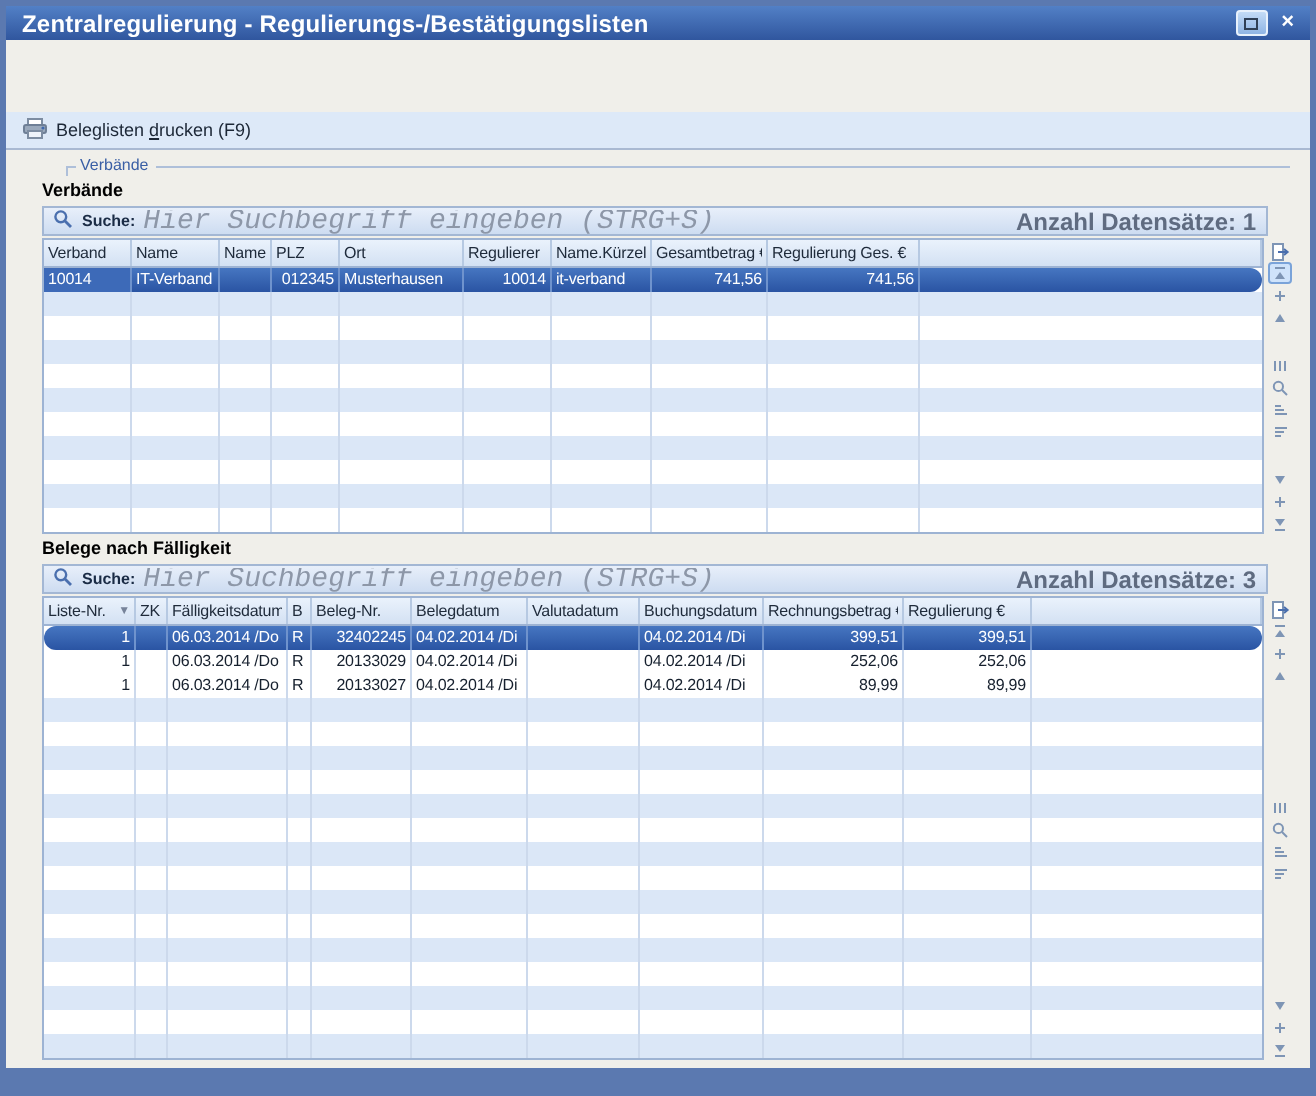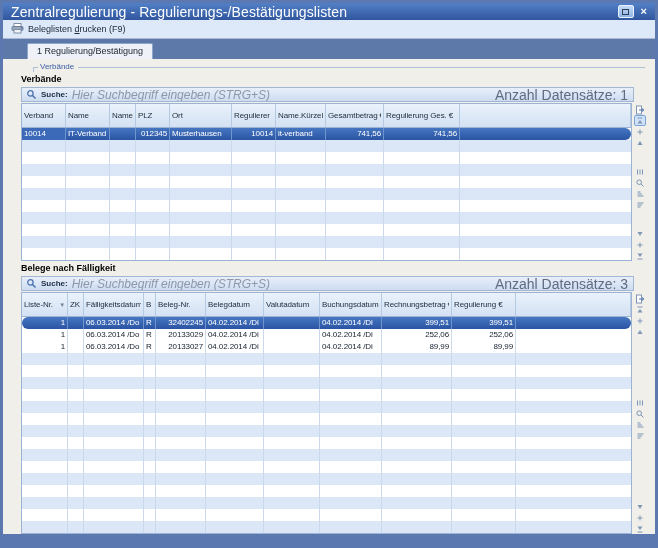--- a/index.html
+++ b/index.html
@@ -5,32 +5,32 @@
   * { margin:0; padding:0; box-sizing:border-box; }
   html,body { background:#ffffff; }
   body { font-family:"Liberation Sans","DejaVu Sans",sans-serif; color:#16202e; }
 
   .win { width:658px; height:548px; border:3px solid #5b79b0; border-bottom:14px solid #5b79b0;
          outline:1px solid #2d4d85; background:#f0efea; position:relative; overflow:hidden; }
 
   
   .titlebar { height:17px; background:linear-gradient(180deg,#5280c6,#30569e);
               display:flex; align-items:center; padding:0 6px 0 8px; }
-  .titlebar .title { color:#fff; font-size:14px; font-weight:normal; letter-spacing:.1px; flex:1;
+  .titlebar .title { color:#fff; font-size:12px; font-weight:bold; letter-spacing:.1px; flex:1;
                      white-space:nowrap; overflow:hidden; }
   .winbtns { display:flex; align-items:center; gap:5px; }
   .btn-restore { width:16px; height:13px; border:1px solid #e8f1fc; border-radius:2px;
                  background:linear-gradient(180deg,#c3dbf6,#8fb4e4); display:flex;
                  align-items:center; justify-content:center; cursor:default; }
   .btn-restore .sq { width:7px; height:6px; border:1px solid #2f3f55; background:transparent; }
   .btn-close { color:#fff; font-size:11px; font-weight:bold; line-height:13px; padding:0 2px; }
 
   
   .toolbar { height:19px; background:#dde9f8; border-bottom:1px solid #a9b9d2;
-             display:flex; align-items:center; padding-left:4px; }
+             display:flex; align-items:center; padding-left:4px;margin-top:36px; }
   .tbtn { display:flex; align-items:center; gap:4px; font-size:9px; color:#1c2736;
           padding:1px 6px 1px 3px; border:1px solid transparent; border-radius:2px; }
 
   
   .band { height:20px; background:#5d79a9; display:flex; align-items:flex-end; padding-left:24px; }
   .tab { height:16px; background:#eef2f8; border:1px solid #8ea6c8; border-bottom:none;
          border-radius:2px 2px 0 0; font-size:9px; line-height:15px; padding:0 9px; color:#1a2432; }
 
   
   .panel { height:476px; background:#f0efea; padding:3px 8px 0 16px; overflow:hidden; }
@@ -41,28 +41,28 @@
   .legendtext { color:#3a5fa5; font-size:8px; line-height:10px; padding-right:4px; white-space:nowrap; }
   .legendline { flex:1; height:1px; background:#aebfd9; margin-top:1px; }
 
   .heading { font-size:9px; font-weight:bold; color:#000; margin:2px 0 3px 2px; }
 
   .searchbar { width:calc(100% - 15px); height:15px; border:1px solid #a3b7d4;
                background:linear-gradient(180deg,#e8effa,#cddcf1); display:flex; align-items:center;
                padding:0 5px 0 4px; gap:4px; margin-left:2px; }
   .searchbar .slabel { font-size:8px; font-weight:bold; color:#1a2b45; white-space:nowrap; }
   .searchbar input { flex:1; border:none; background:transparent; outline:none;
-                     font-family:Liberation Sans, sans-serif; font-size:12px; font-style:italic; color:#333; height:12px; }
+                     font-family:Liberation Mono, monospace; font-size:14px; font-style:italic; color:#333; height:12px; }
   .searchbar input::placeholder { color:#8d97a8; font-style:italic; }
-  .searchbar .count { font-size:14px; color:#5f6b80; white-space:nowrap; }
+  .searchbar .count { font-size:12px; color:#5f6b80; white-space:nowrap;font-weight:bold; }
 
   .tablezone { display:flex; margin:1px 0 0 2px; }
   .grid { flex:1; border:1px solid #9db3d3; background:#fff; overflow:hidden; }
   .tr { display:flex; height:12px; line-height:12px; }
-  .tr.hdr { height:24px; line-height:12px; background:linear-gradient(180deg,#eaf2fc,#d3e1f3);
+  .tr.hdr { height:14px; line-height:12px; background:linear-gradient(180deg,#eaf2fc,#d3e1f3);
             border-bottom:1px solid #9db3d3; color:#1e2a3a;justify-content:center; }
   .td { border-right:1px solid #ccd9ec; padding:0 2px; font-size:8px; letter-spacing:-0.1px;
         overflow:hidden; white-space:nowrap; }
   .tr.hdr .td { border-right:1px solid #b6c9e2; display:flex; align-items:center; }
   .tr.hdr .td .htxt { overflow:hidden; white-space:nowrap; }
   .fill { flex:1; border-right:none; }
   .tr.lb { background:#dbe7f7; }
   .tr.sel { background:linear-gradient(180deg,#4676c1,#2a54a3); color:#fff;border-radius:6px; }
   .tr.sel .td { border-right-color:#6f93cd; }
   .tr.sel .td.cf { background:#3d6ab8; }
@@ -111,23 +111,20 @@
           <rect x="3" y="0.5" width="7" height="3" fill="#ffffff" stroke="#7d8da2" stroke-width="1"></rect>
           <rect x="1" y="3.5" width="11" height="4" rx="1" fill="#9aa9bc" stroke="#6e7f96" stroke-width="1"></rect>
           <rect x="3" y="6.5" width="7" height="3.5" fill="#eef3fa" stroke="#7d8da2" stroke-width="1"></rect>
           <circle cx="10.5" cy="5" r="0.8" fill="#3f68ad"></circle>
         </svg>
       </span>
       <span><span>Beleglisten </span><u>d</u><span>rucken (F9)</span></span>
     </div>
   </div>
 
-  <div class="band">
-    <div class="tab">1 Regulierung/Bestätigung</div>
-  </div>
 
   <div class="panel">
 
     <div class="legendrow">
       <span class="corner"></span>
       <span class="legendtext">Verbände</span>
       <span class="legendline"></span>
     </div>
 
     <div>

